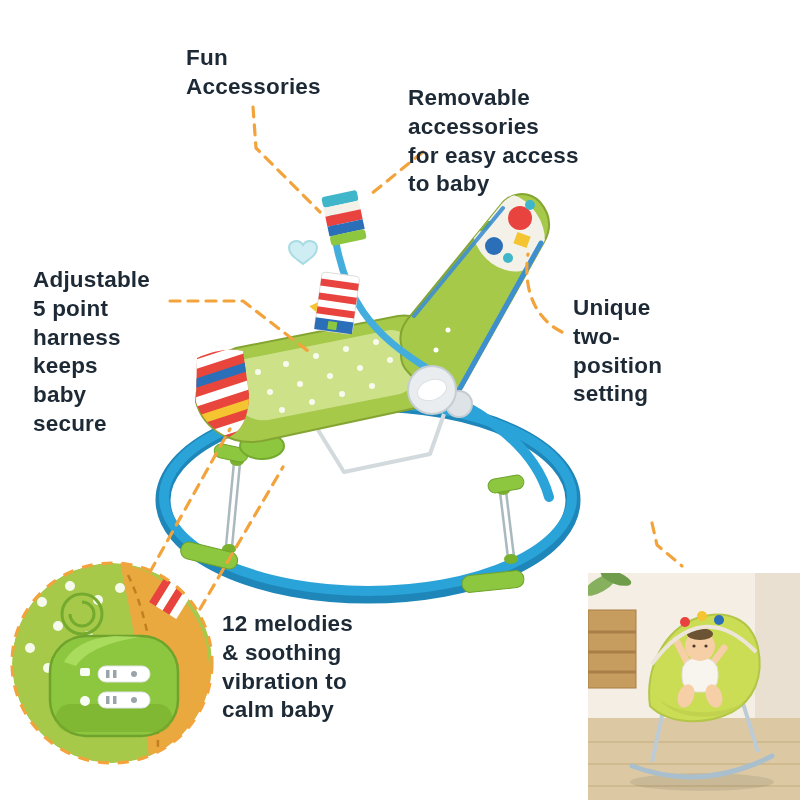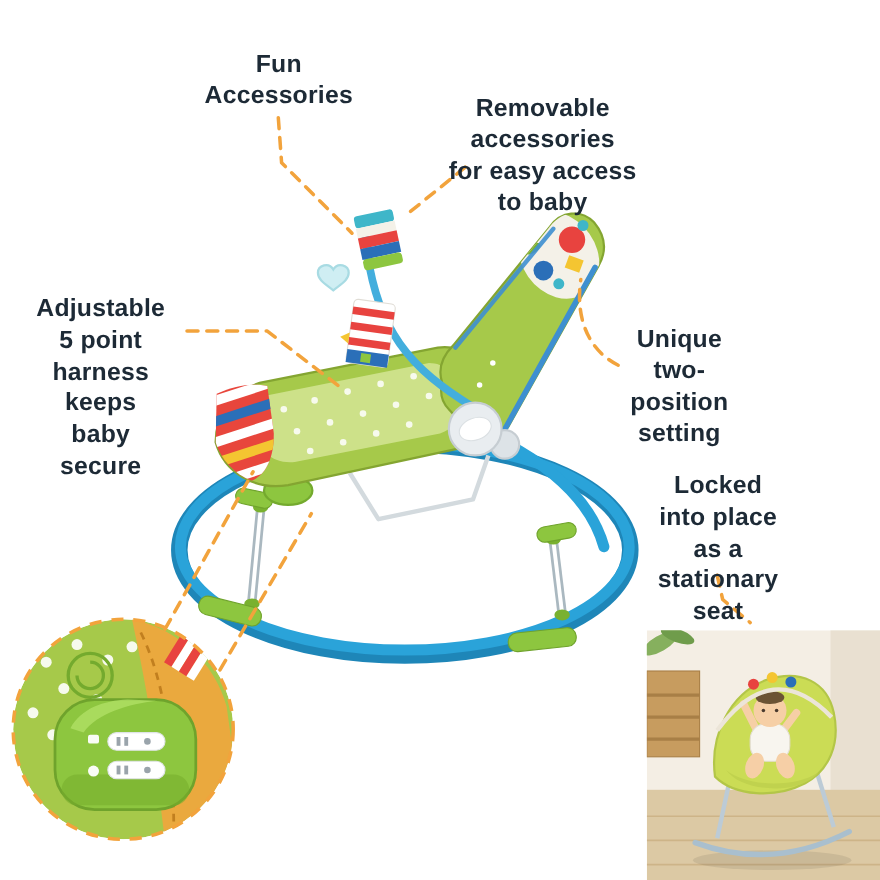--- a/index.html
+++ b/index.html
@@ -1,21 +1,21 @@
 <!DOCTYPE html>
 <html style="--ink: #1d2a36; --dash: #f2a33c; --frame-blue: #2aa3d9; --seat-green: #a6c94a; --accent-green: #8dc63f;"><head>
 <meta charset="utf-8">
 <style>
   * { margin:0; padding:0; box-sizing:border-box; }
   html,body { width:800px; height:800px; }
   body {
     position:relative; overflow:hidden; background:#fff;
     font-family:"Liberation Sans", sans-serif;
   }
-  .stage { position:absolute; inset:0; width:648px; height:800px;text-align:center; }
+  .stage { position:absolute; inset:0; width:648px; height:800px; }
   svg.scene { position:absolute; left:0; top:0; display:block; }
   .callout {
     position:absolute; white-space:pre-line;
     font-weight:700; font-size:22.5px; line-height:1.28;
     color:var(--ink,#1d2a36); letter-spacing:.2px;
   }
   .connector {
     fill:none; stroke:var(--dash,#f2a33c); stroke-width:3.2;
     stroke-dasharray:10 8; stroke-linecap:round; stroke-linejoin:round;
   }
@@ -272,18 +272,18 @@
 5 point
 harness
 keeps
 baby
 secure</div>
 
   <div class="callout" style="left:573px; top:294px;">Unique
 two-position
 setting</div>
 
-  <div class="callout" style="left:598px; top:427px;">Locked
-into place
-as a stationary
-seat</div>
-
+
+  <div class="callout" style="left:222px; top:610px;">12 melodies
+&amp; soothing
+vibration to
+calm baby</div>
 </div>
 
 </body></html>

